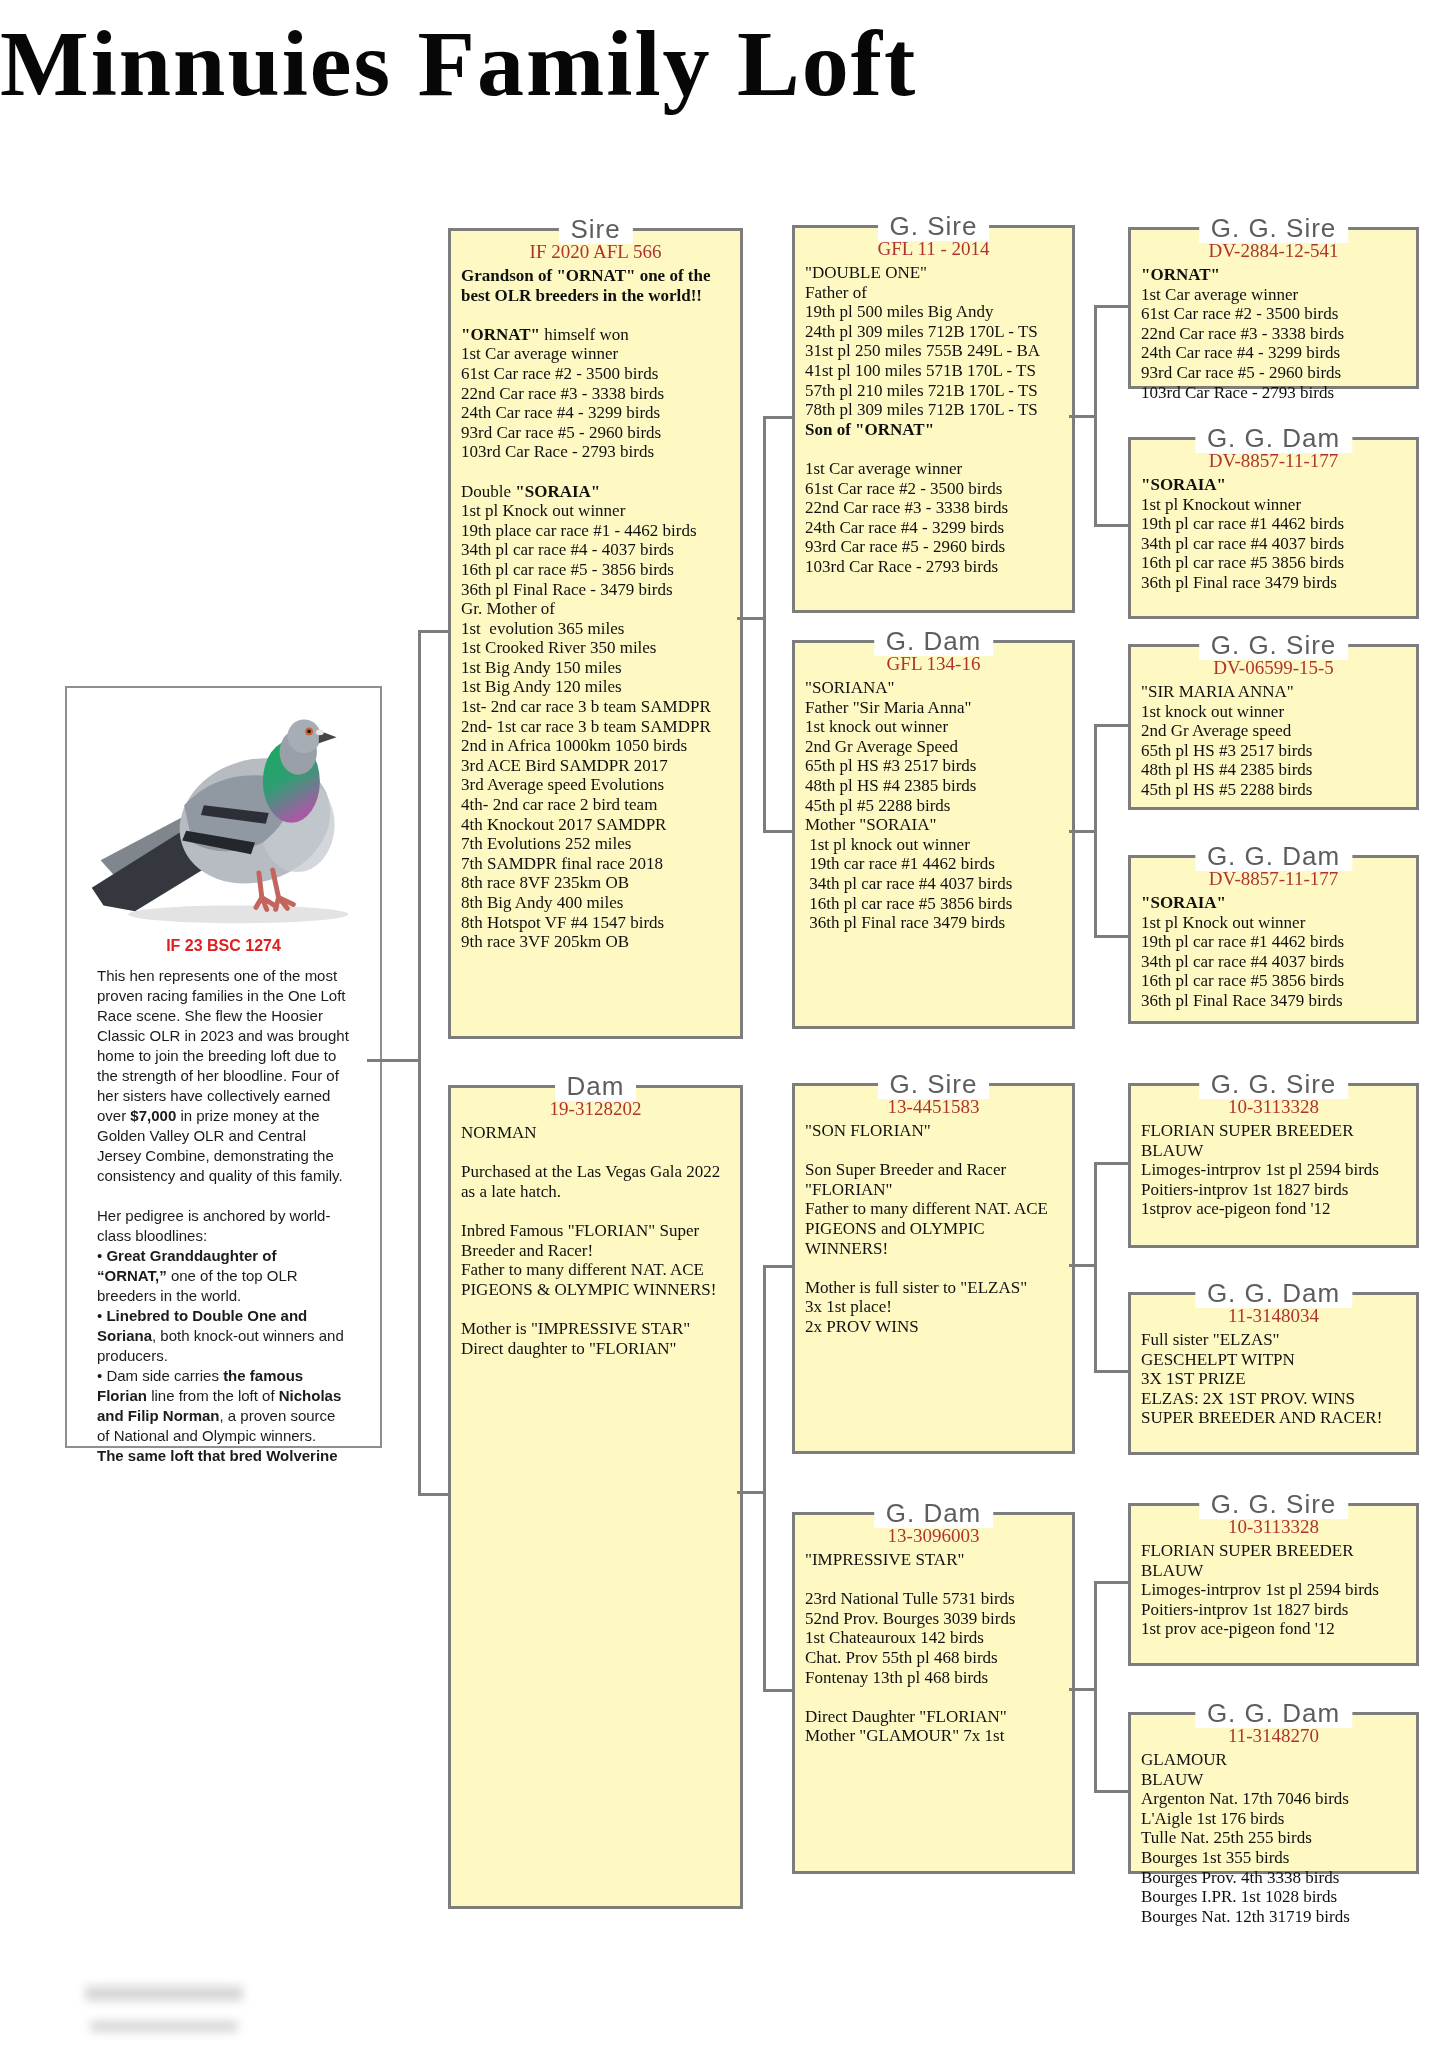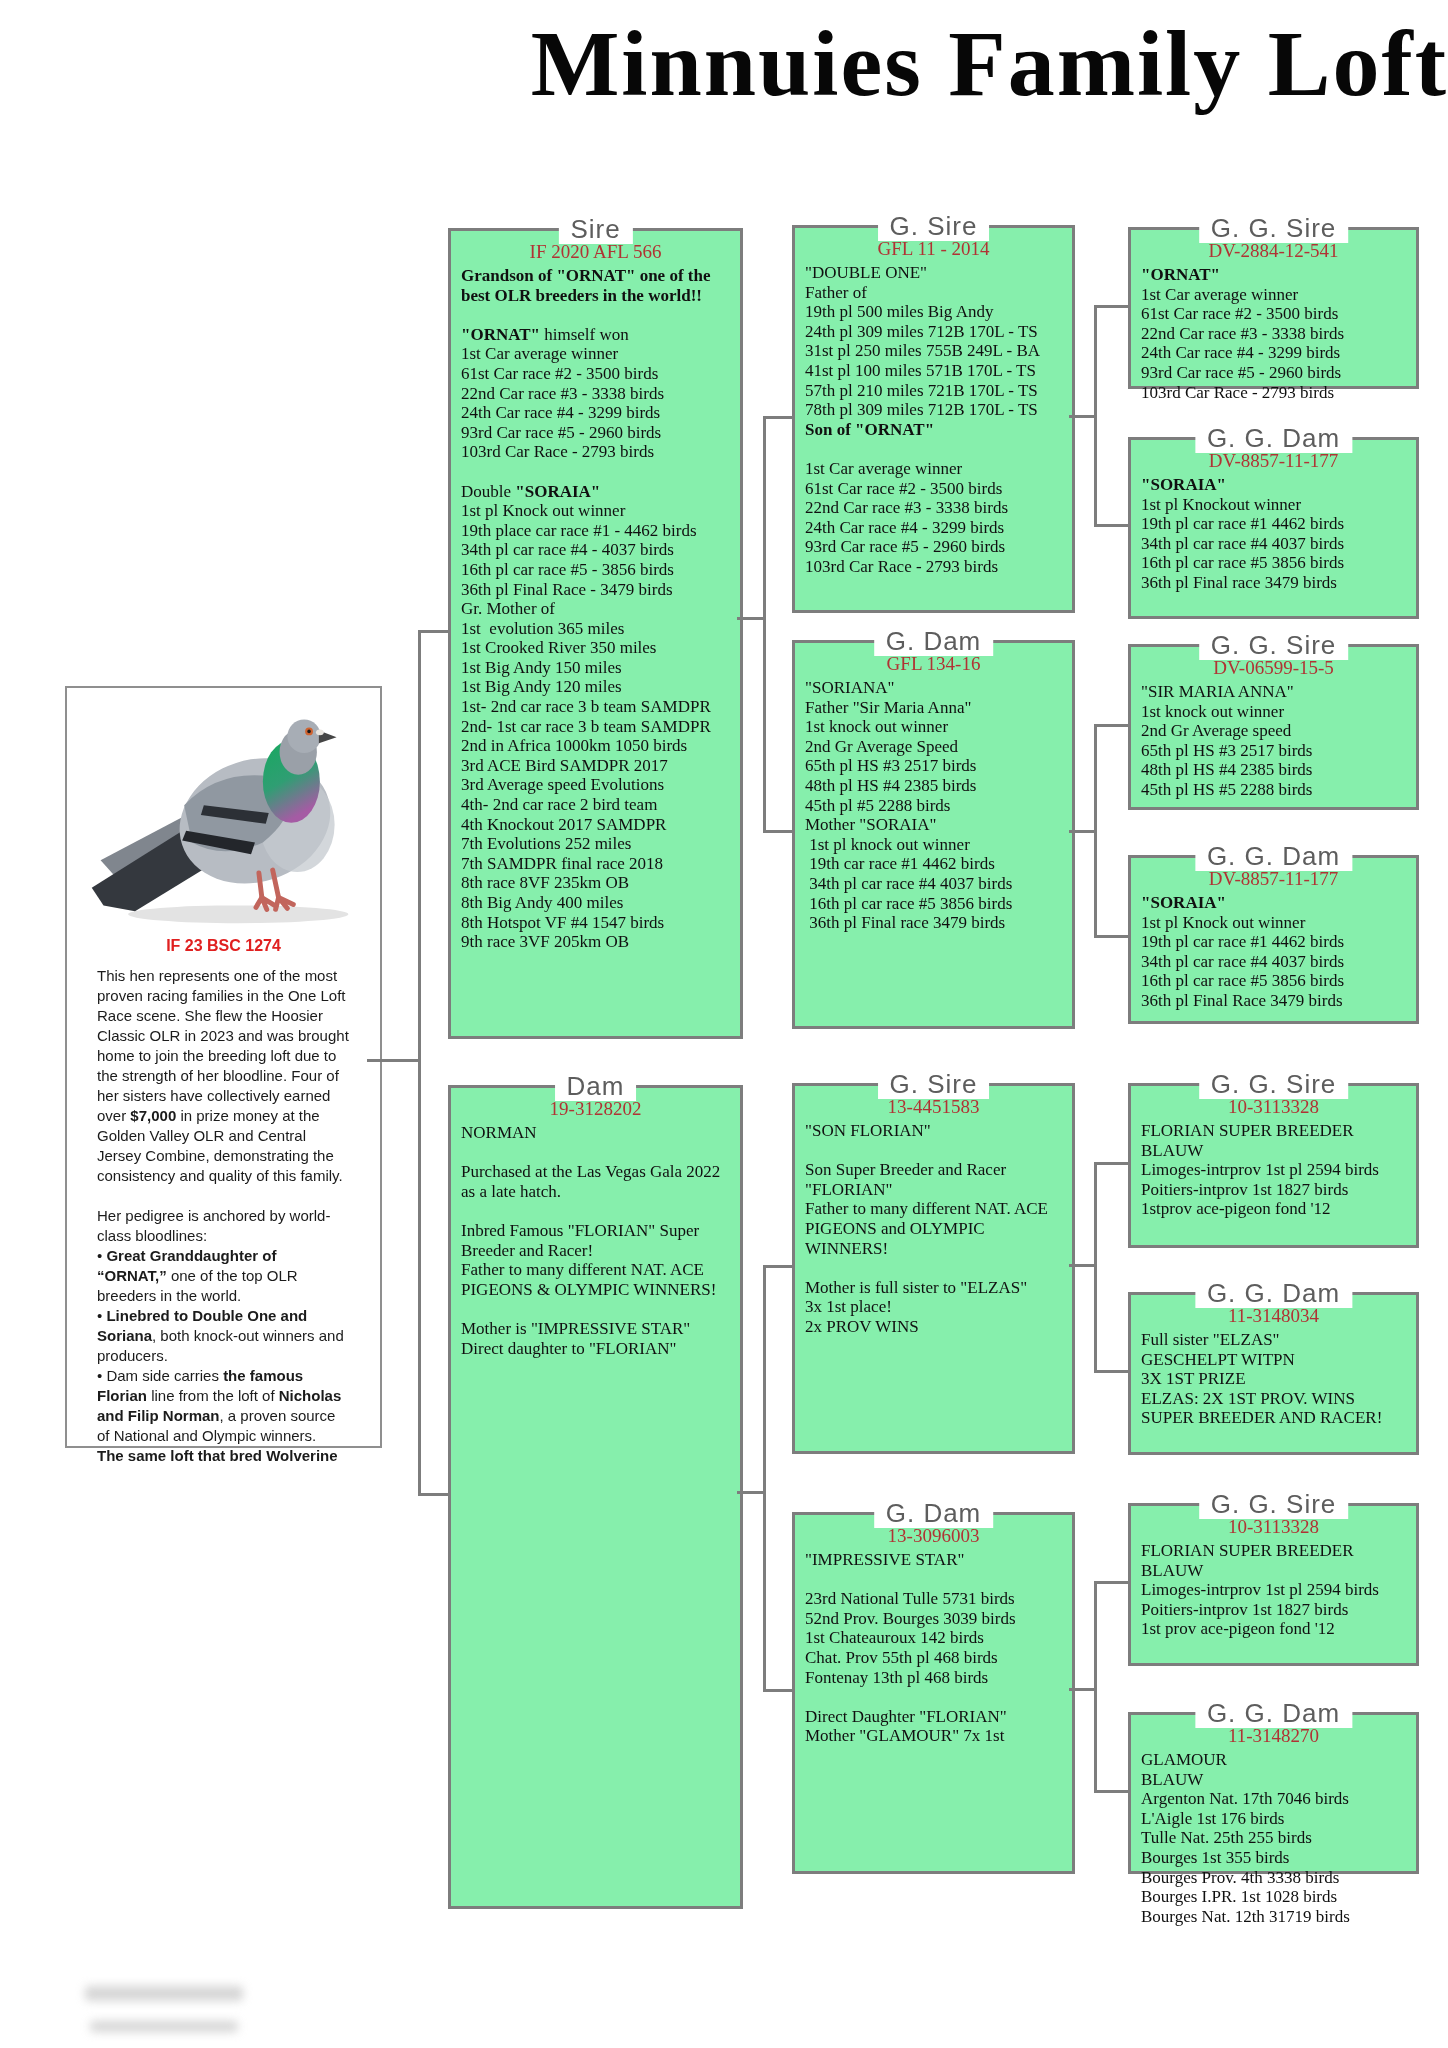--- a/index.html
+++ b/index.html
@@ -1,21 +1,21 @@
 <!DOCTYPE html>
 <html><head>
 <meta charset="utf-8">
 <style>
   html,body{margin:0;padding:0;background:#ffffff;}
   #page{position:relative;width:1448px;height:2048px;background:#ffffff;overflow:hidden;
         font-family:"Liberation Serif",serif;}
-  #title{position:absolute;top:14px;left:0;width:100%;text-align:right;
+  #title{position:absolute;top:14px;left:0;width:100%;text-align:left;
          font:700 94px/1.05 "Liberation Serif",serif;color:#070707;letter-spacing:2px;}
   
-  .pbox{position:absolute;border:3px solid #7d7d7d;background:#86efac;}
+  .pbox{position:absolute;border:3px solid #7d7d7d;background:#fef9c3;}
   .pbox-label{position:absolute;top:-17px;left:50%;transform:translateX(-50%);
       background:#fff;padding:0 12px;font:400 26px/30px "Liberation Sans",sans-serif;
       color:#5d5d5d;white-space:nowrap;letter-spacing:1px;}
   .pbox-ring{text-align:center;font:400 19px/24px "Liberation Serif",serif;
       color:#b03334;margin-top:9px;}
   .pbox-body{padding:2px 10px 0 10px;font:400 17px/19.6px "Liberation Serif",serif;color:#101010;}
   .line{white-space:pre-wrap;}
   .b{font-weight:700;}
   
   #subject-box{position:absolute;left:65px;top:686px;width:313px;height:758px;

